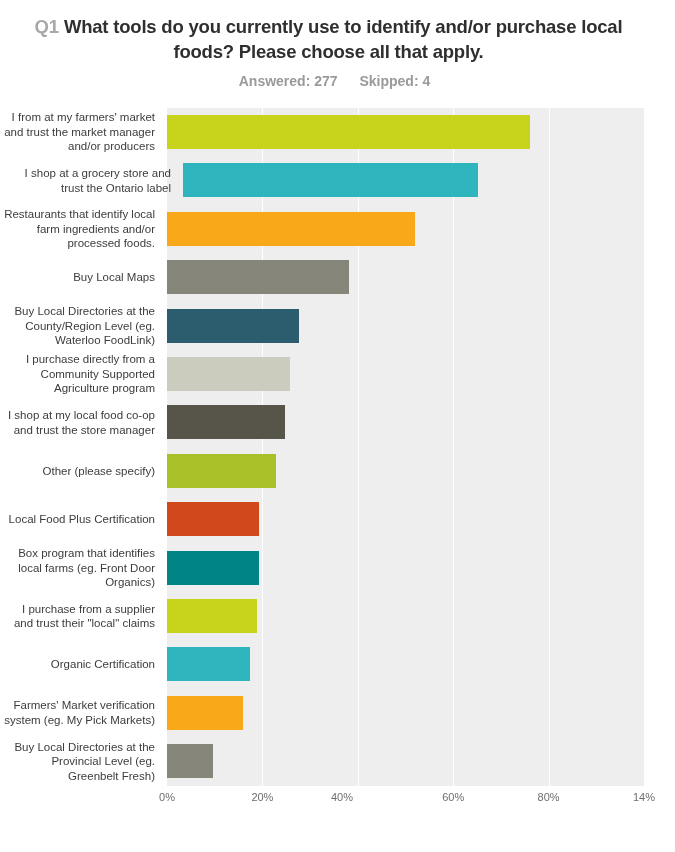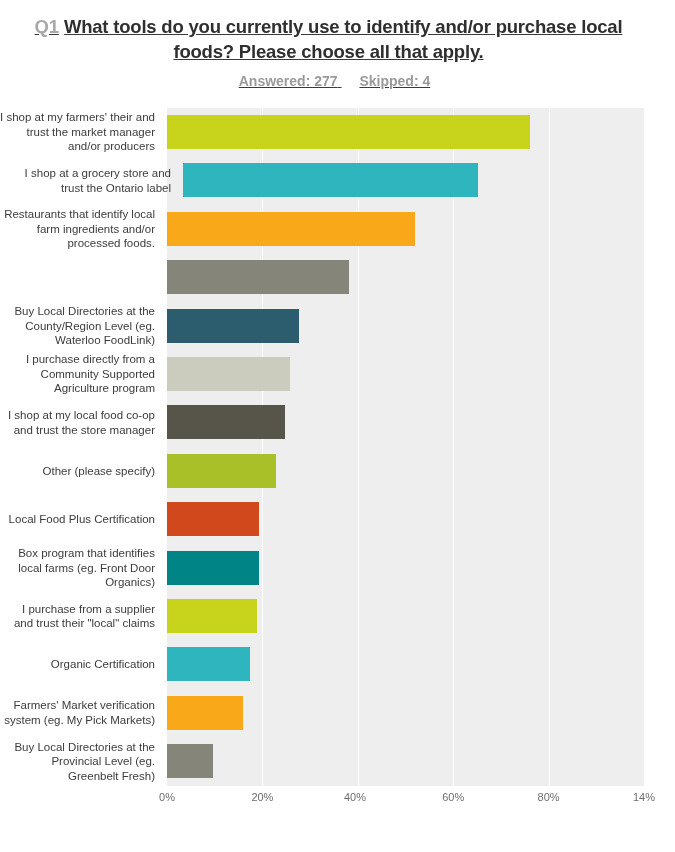--- a/index.html
+++ b/index.html
@@ -7,21 +7,20 @@
     width:675px;height:852px;
     background:#ffffff;
     font-family:"Liberation Sans",sans-serif;
     color:#3a3a3a;
     overflow:hidden;
   }
   .survey-card{
     position:relative;
     width:675px;height:852px;
     box-sizing:border-box;
-    text-decoration:underline;
   }
   
   .q-header{
     padding:14px 26px 0 6px;
     text-align:center;
   }
   .q-title-line{
     font-size:18.5px;
     font-weight:bold;
     line-height:25px;
@@ -129,32 +128,33 @@
   <div class="chart-wrap">
     <div class="plot" id="plot-area">
         <div class="gridline" style="left: 95.4px;"></div>
         <div class="gridline" style="left: 190.8px;"></div>
         <div class="gridline" style="left: 286.2px;"></div>
         <div class="gridline" style="left: 381.6px;"></div>
         <div class="gridline" style="left: 477px;"></div>
       </div>
     <div class="rows" id="rows-container">
         <div class="row" style="top: 5px;">
-          <div class="cat-label">I shop at my farmers' their and trust the market manager and/or producers</div>
+          <div class="cat-label">I from at my farmers' market and trust the market manager and/or producers</div>
           <div class="bar" title="76.2%" style="width: 363.474px; background: rgb(200, 212, 28);"></div>
         </div>
         <div class="row" style="top: 53.4px; margin-left: 16px;">
           <div class="cat-label">I shop at a grocery store and trust the Ontario label</div>
           <div class="bar" title="61.9%" style="width: 295.263px; background: rgb(46, 181, 189);"></div>
         </div>
         <div class="row" style="top: 101.8px; padding-left: 28px;">
           <div class="cat-label">Restaurants that identify local farm ingredients and/or processed foods.</div>
           <div class="bar" title="52%" style="width: 248.04px; background: rgb(248, 168, 25);"></div>
         </div>
         <div class="row" style="top: 150.2px;">
+          <div class="cat-label">Buy Local Maps</div>
           <div class="bar" title="38.2%" style="width: 182.214px; background: rgb(133, 133, 122);"></div>
         </div>
         <div class="row" style="top: 198.6px;">
           <div class="cat-label">Buy Local Directories at the County/Region Level (eg. Waterloo FoodLink)</div>
           <div class="bar" title="27.6%" style="width: 131.652px; background: rgb(44, 93, 110);"></div>
         </div>
         <div class="row" style="top: 247px;">
           <div class="cat-label">I purchase directly from a Community Supported Agriculture program</div>
           <div class="bar" title="25.8%" style="width: 123.066px; background: rgb(204, 204, 190);"></div>
         </div>
@@ -187,20 +187,20 @@
           <div class="bar" title="16%" style="width: 76.32px; background: rgb(248, 168, 25);"></div>
         </div>
         <div class="row" style="top: 634.2px;">
           <div class="cat-label">Buy Local Directories at the Provincial Level (eg. Greenbelt Fresh)</div>
           <div class="bar" title="9.7%" style="width: 46.269px; background: rgb(133, 133, 122);"></div>
         </div>
       </div>
     <div class="axis" id="axis-container">
         <div class="tick" style="left: 0px;">0%</div>
         <div class="tick" style="left: 95.4px;">20%</div>
-        <div class="tick" style="left: 188px;">40%</div>
+        <div class="tick" style="left: 175px;">40%</div>
         <div class="tick" style="left: 286.2px;">60%</div>
         <div class="tick" style="left: 381.6px;">80%</div>
         <div class="tick" style="left: 477px;">14%</div>
       </div>
   </div>
 
 </div>
 
 </body></html>

